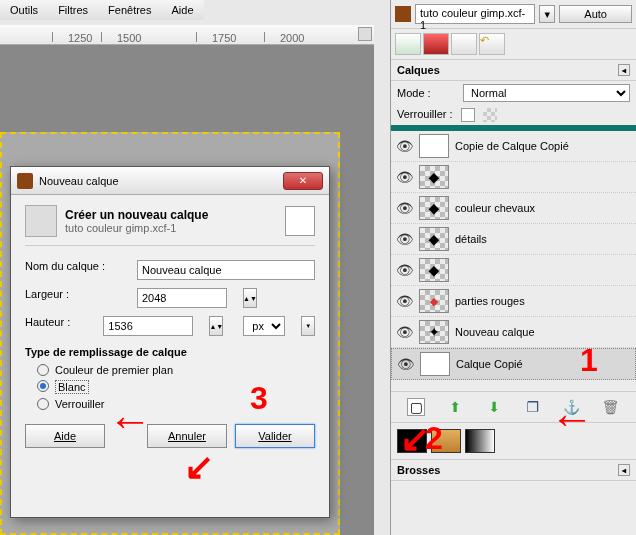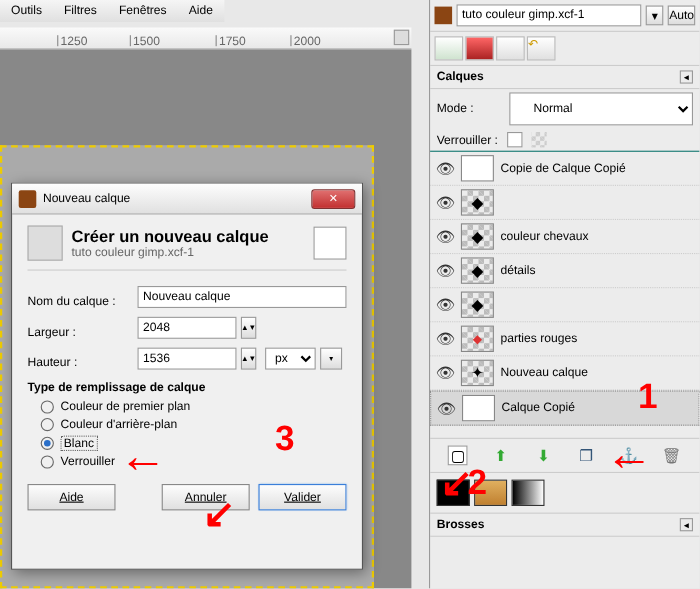--- a/index.html
+++ b/index.html
@@ -1,40 +1,40 @@
 <!DOCTYPE html>
 <html><head>
 <meta charset="utf-8">
 <style>
 *{box-sizing:border-box;margin:0;padding:0;font-family:"Segoe UI",Tahoma,sans-serif;font-size:11px}
 body{width:636px;height:535px;background:#e8e8e8;position:relative;overflow:hidden}
 .menubar{position:absolute;top:0;left:0;height:20px;display:flex;gap:8px;padding:2px 4px;background:linear-gradient(#f5f5f5,#e0e0e0)}
 .menubar span{padding:2px 6px}
 .ruler{position:absolute;top:25px;left:0;right:262px;height:20px;background:linear-gradient(#fafafa,#e8e8e8);border-bottom:1px solid #aaa;font-size:9px;color:#666;display:flex;align-items:flex-end;padding-bottom:2px}
-.ruler span{position:absolute;border-left:1px solid #888;height:10px;padding-left:2px}
+.ruler span{position:absolute;border-left:1px solid #888;height:10px;padding-left:15px}
 .ruler-end{position:absolute;right:2px;top:2px;width:14px;height:14px;background:#ddd;border:1px solid #999}
 .canvas-bg{position:absolute;top:45px;left:0;width:374px;height:490px;background:#888}
 .canvas-dashed{position:absolute;top:132px;left:0;width:340px;height:403px;border:2px dashed #eecc00;background:#aaa}
 .panel{position:absolute;top:0;right:0;width:246px;height:535px;background:#ececec;border-left:1px solid #999}
 .doc-sel{display:flex;align-items:center;gap:4px;padding:4px;border-bottom:1px solid #ccc}
 .doc-sel .ico{width:16px;height:16px;background:#8b4513}
 .doc-sel .combo{flex:1;border:1px solid #999;background:#fff;padding:2px 4px;height:20px}
 .doc-sel .dd{width:16px;height:18px;border:1px solid #999;background:linear-gradient(#fff,#ddd);display:flex;align-items:center;justify-content:center}
-.doc-sel .auto{border:1px solid #999;background:linear-gradient(#fff,#ddd);padding:2px 0}
+.doc-sel .auto{border:1px solid #999;background:linear-gradient(#fff,#ddd);padding:2px 24px}
 .dockbar{display:flex;gap:2px;padding:4px;border-bottom:1px solid #ccc}
 .dockbar div{width:26px;height:22px;border:1px solid #bbb;background:linear-gradient(#fff,#e0e0e0)}
 .sec-head{display:flex;justify-content:space-between;align-items:center;padding:4px 6px;border-bottom:1px solid #ccc;font-weight:bold}
 .sec-arrow{width:12px;height:12px;border:1px solid #999;display:flex;align-items:center;justify-content:center;font-size:8px}
 .row{display:flex;align-items:center;gap:6px;padding:3px 6px}
 .row label{min-width:60px}
-.row select,.row input[type=text]{flex:1;border:1px solid #999;background:#fff;padding:1px 17px;height:30px}
+.row select,.row input[type=text]{flex:1;border:1px solid #999;background:#fff;padding:1px 3px;height:18px}
 .opac-slider{flex:1;height:4px;background:#ccc;border:1px solid #999;position:relative}
 .opac-slider .thumb{position:absolute;right:0;top:-5px;width:10px;height:14px;background:#ddd;border:1px solid #666}
 .opac-val{width:44px;border:1px solid #999;background:#fff;padding:1px 3px;text-align:right}
-.lock-row{display:flex;align-items:flex-end;gap:8px;padding:3px 6px;border-bottom:1px solid #0f766e}
+.lock-row{display:flex;align-items:flex-start;gap:8px;padding:3px 6px;border-bottom:6px solid #0f766e}
 .lock-box{width:14px;height:14px;border:1px solid #999;background:#fff}
 .lock-ico{width:14px;height:14px;background-image:linear-gradient(45deg,#ccc 25%,transparent 25%,transparent 75%,#ccc 75%),linear-gradient(45deg,#ccc 25%,transparent 25%,transparent 75%,#ccc 75%);background-size:8px 8px;background-position:0 0,4px 4px}
 .layers{height:260px;overflow:auto}
 .layer{display:flex;align-items:center;gap:6px;padding:3px 6px;border-bottom:1px dotted #ccc}
 .layer.sel{background:#d8d8d8;border:1px dotted #888}
 .eye{width:16px;height:16px;color:#333;display:flex;align-items:center;justify-content:center;font-size:14px}
 .thumb{width:30px;height:24px;border:1px solid #888;background-image:linear-gradient(45deg,#bbb 25%,transparent 25%,transparent 75%,#bbb 75%),linear-gradient(45deg,#bbb 25%,transparent 25%,transparent 75%,#bbb 75%);background-size:10px 10px;background-position:0 0,5px 5px;display:flex;align-items:center;justify-content:center;font-size:14px}
 .thumb.white{background:#fff}
 .lname{flex:1}
 .lname.bold{font-weight:normal}
@@ -43,31 +43,31 @@
 .grad-row{display:flex;gap:4px;padding:6px;border-bottom:1px solid #ccc}
 .grad-sw{width:30px;height:24px;border:1px solid #333}
 .dialog{position:absolute;top:166px;left:10px;width:320px;height:352px;background:#f0f0f0;border:1px solid #555;box-shadow:3px 3px 12px rgba(0,0,0,0.4)}
 .titlebar{height:28px;background:linear-gradient(#fdfdfd,#e0e0e0);display:flex;align-items:center;padding:0 6px;border-bottom:1px solid #aaa}
 .titlebar .ico{width:16px;height:16px;margin-right:6px;background:#8b4513;border-radius:2px}
 .titlebar .ttl{flex:1}
 .titlebar .close{width:40px;height:18px;background:linear-gradient(#e07070,#c23030);border:1px solid #803030;border-radius:3px;color:#fff;display:flex;align-items:center;justify-content:center;font-size:10px}
 .dlg-body{padding:10px 14px}
 .dlg-head{display:flex;align-items:center;gap:8px;margin-bottom:14px;border-bottom:1px solid #ccc;padding-bottom:8px}
 .dlg-head .big-ico{width:32px;height:32px;background:#ddd;border:1px solid #aaa}
-.dlg-head .h1{font-weight:bold;font-size:15px}
+.dlg-head .h1{font-weight:bold;font-size:12px}
 .dlg-head .sub{color:#666}
 .dlg-head .pict{width:30px;height:30px;border:1px solid #999;background:#fff;margin-left:auto}
-.form-row{display:flex;align-items:flex-end;gap:4px;margin-bottom:8px}
+.form-row{display:flex;align-items:flex-start;gap:16px;margin-bottom:8px}
 .form-row label{width:96px}
 .form-row .tin{flex:1;border:1px solid #999;background:#fff;padding:2px 4px;height:20px}
 .spin{width:90px;border:1px solid #999;background:#fff;padding:2px 4px;height:20px}
 .spin-btns{width:14px;height:20px;border:1px solid #999;background:linear-gradient(#fff,#ddd);font-size:7px;display:flex;flex-direction:column;justify-content:center;align-items:center}
 .unit{width:46px;border:1px solid #999;background:#fff;padding:2px 4px;height:20px;margin-left:4px}
 .group-title{font-weight:bold;margin:10px 0 6px}
-.radio-row{display:flex;align-items:center;gap:6px;margin:4px 0 4px 12px}
+.radio-row{display:flex;align-items:flex-start;gap:6px;margin:4px 0 4px 12px}
 .radio{width:12px;height:12px;border:1px solid #666;border-radius:50%;display:flex;align-items:center;justify-content:center}
 .radio.on::after{content:"";width:6px;height:6px;background:#2a6fc9;border-radius:50%}
 .dotted{border:1px dotted #666;padding:0 2px}
 .btnbar{display:flex;gap:8px;margin-top:14px;justify-content:flex-start}
 .btn{width:80px;height:24px;border:1px solid #888;background:linear-gradient(#fdfdfd,#e0e0e0);display:flex;align-items:center;justify-content:center}
 .btn.def{border:1px solid #3a7fd9;box-shadow:0 0 2px #5a9fe9}
 .arrow{position:absolute;color:#f00;font-size:44px;font-weight:bold;font-family:Arial}
 .num{position:absolute;color:#f00;font-size:32px;font-weight:bold;font-family:Arial}
 </style>
 </head>
@@ -75,21 +75,21 @@
 
 <div class="menubar">
   <span>Outils</span>
   <span>Filtres</span>
   <span>Fenêtres</span>
   <span>Aide</span>
 </div>
 
 <div class="ruler">
   <span style="left:52px">1250</span>
-  <span style="left:118px">1500</span>
+  <span style="left:101px">1500</span>
   <span style="left:196px">1750</span>
   <span style="left:264px">2000</span>
   <div class="ruler-end"></div>
 </div>
 
 <div class="canvas-bg"></div>
 <div class="canvas-dashed"></div>
 
 <div class="panel">
   <div class="doc-sel">
@@ -208,24 +208,20 @@
       <div class="spin-btns">▲▼</div>
       <select class="unit"><option>px</option></select>
       <div class="spin-btns" style="width:20px">▾</div>
     </div>
     <div class="group-title">Type de remplissage de calque</div>
     <div class="radio-row">
         <div class="radio"></div>
         <span>Couleur de premier plan</span>
       </div>
     <div class="radio-row">
-        <div class="radio"></div>
-        <span>Couleur d'arrière-plan</span>
-      </div>
-    <div class="radio-row">
         <div class="radio on"></div>
         <span class="dotted">Blanc</span>
       </div>
     <div class="radio-row">
         <div class="radio"></div>
         <span>Verrouiller</span>
       </div>
     <div class="btnbar">
       <div class="btn">
           <span style="text-decoration:underline">Aide</span>

